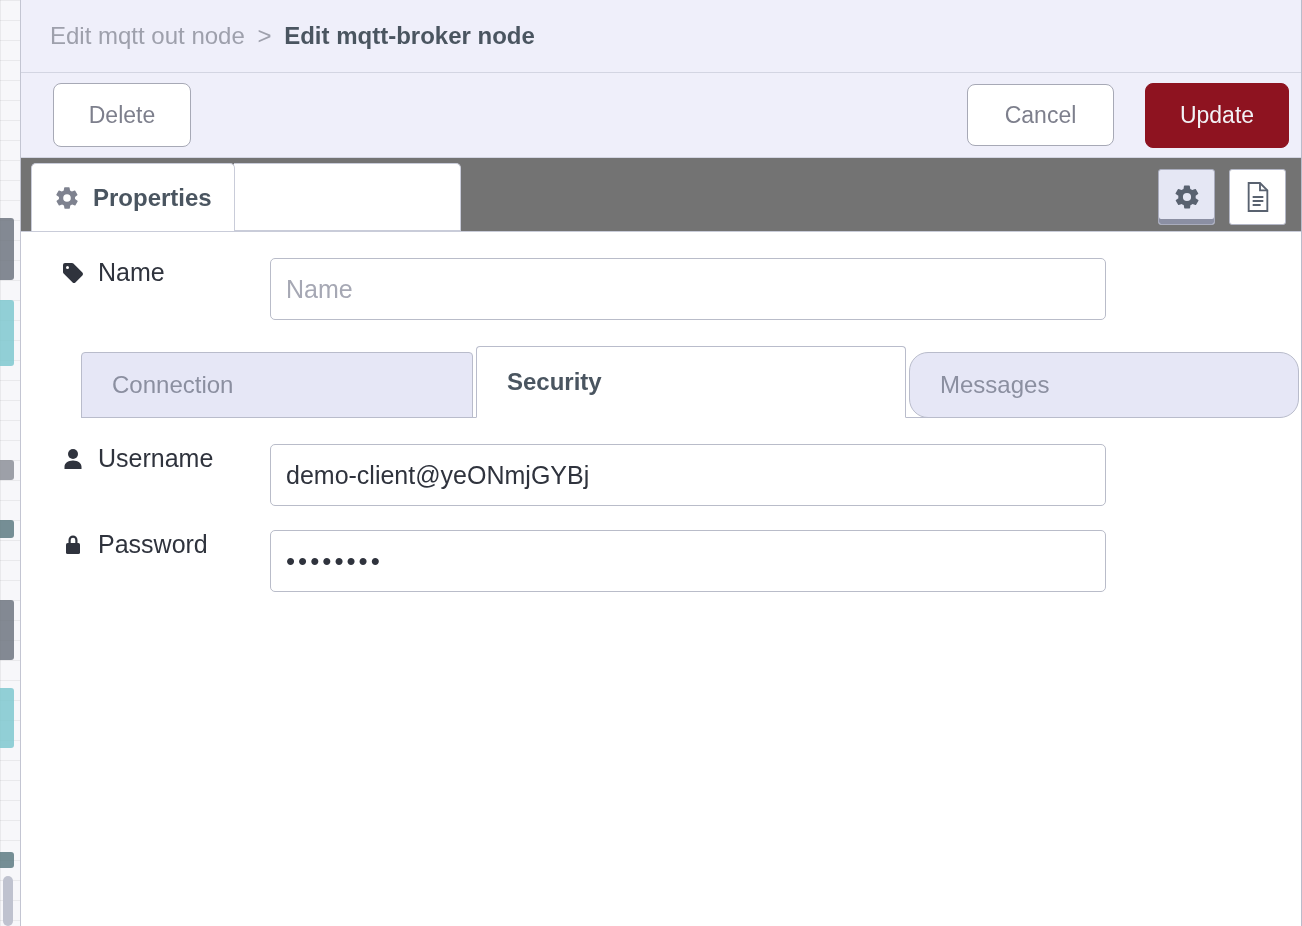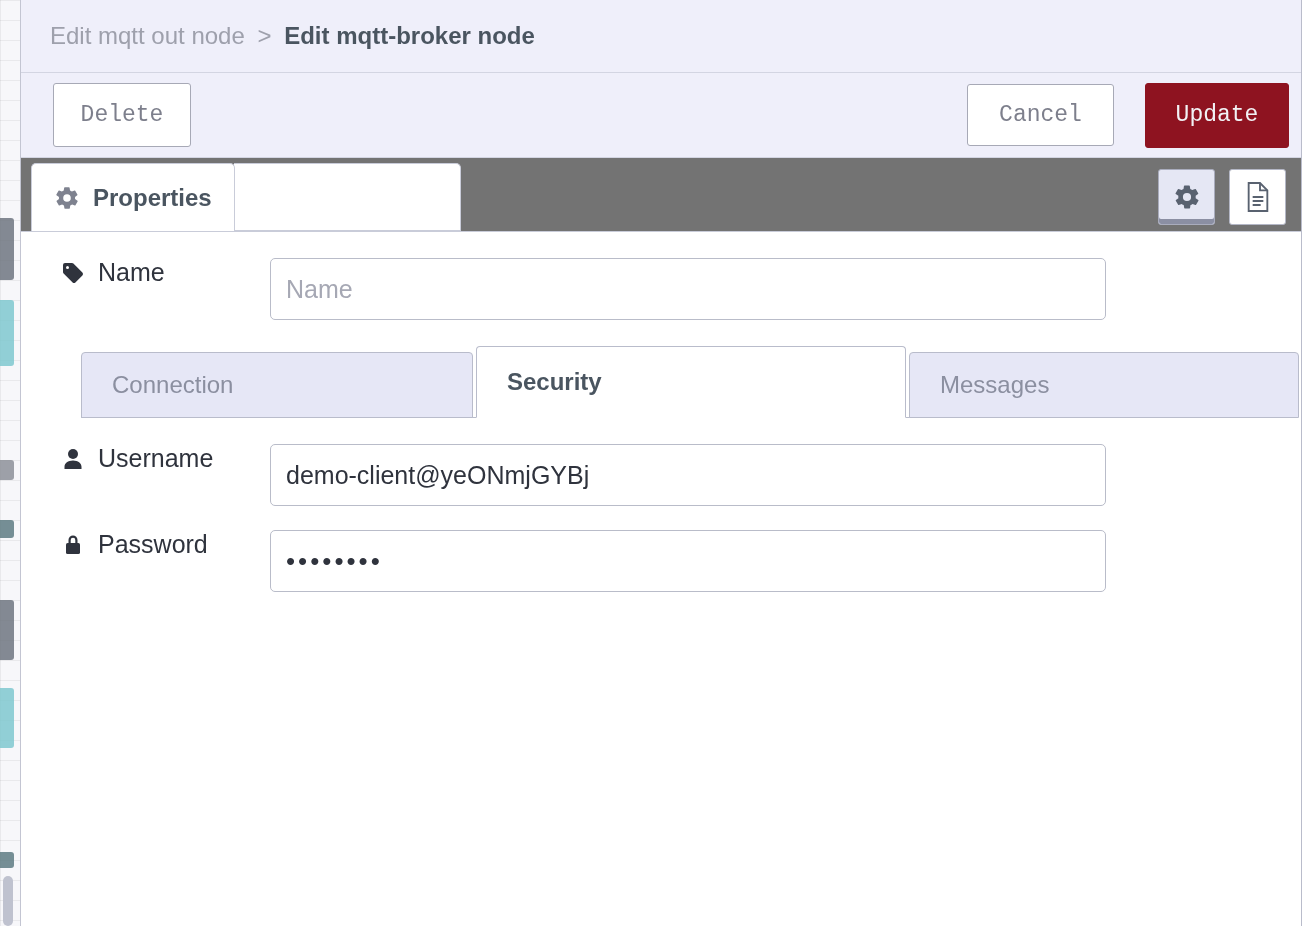--- a/index.html
+++ b/index.html
@@ -83,25 +83,25 @@
     height: 85px;
     flex: 0 0 85px;
     background: #efeffa;
     border-bottom: 1px solid #d3d5e2;
     display: flex;
     align-items: center;
     padding: 0 13px 0 13px;
     position: relative;
   }
   .btn {
-    font-family: Liberation Mono, monospace;
+    font-family: Liberation Sans, sans-serif;
     font-size: 23px;
     line-height: 1;
     cursor: pointer;
-    border-radius: 3px;
+    border-radius: 8px;
     display: flex;
     align-items: center;
     justify-content: center;
   }
   .btn-secondary {
     background: #ffffff;
     border: 1px solid #a7a9b6;
     color: #7d7f8c;
   }
   .btn-delete { width: 138px; height: 64px; margin-left: 19px; }
@@ -252,21 +252,21 @@
     border-radius: 4px 4px 0 0;
     background: #e6e7f6;
     cursor: pointer;
     position: relative;
     z-index: 1;
     white-space: nowrap;
     margin-top: 24px;
   }
   .subtab.connection { width: 392px; }
   .subtab.security   { width: 430px; }
-  .subtab.messages   { width: 390px; }
+  .subtab.messages   { width: 390px; border-radius: 19px; }
   .subtab.active {
     background: #ffffff;
     color: #4a5560;
     font-weight: 700;
     border-bottom: 1px solid #ffffff;
     height: 72px;
     z-index: 3;
   }
   .subtab + .subtab { margin-left: 3px; }
 

